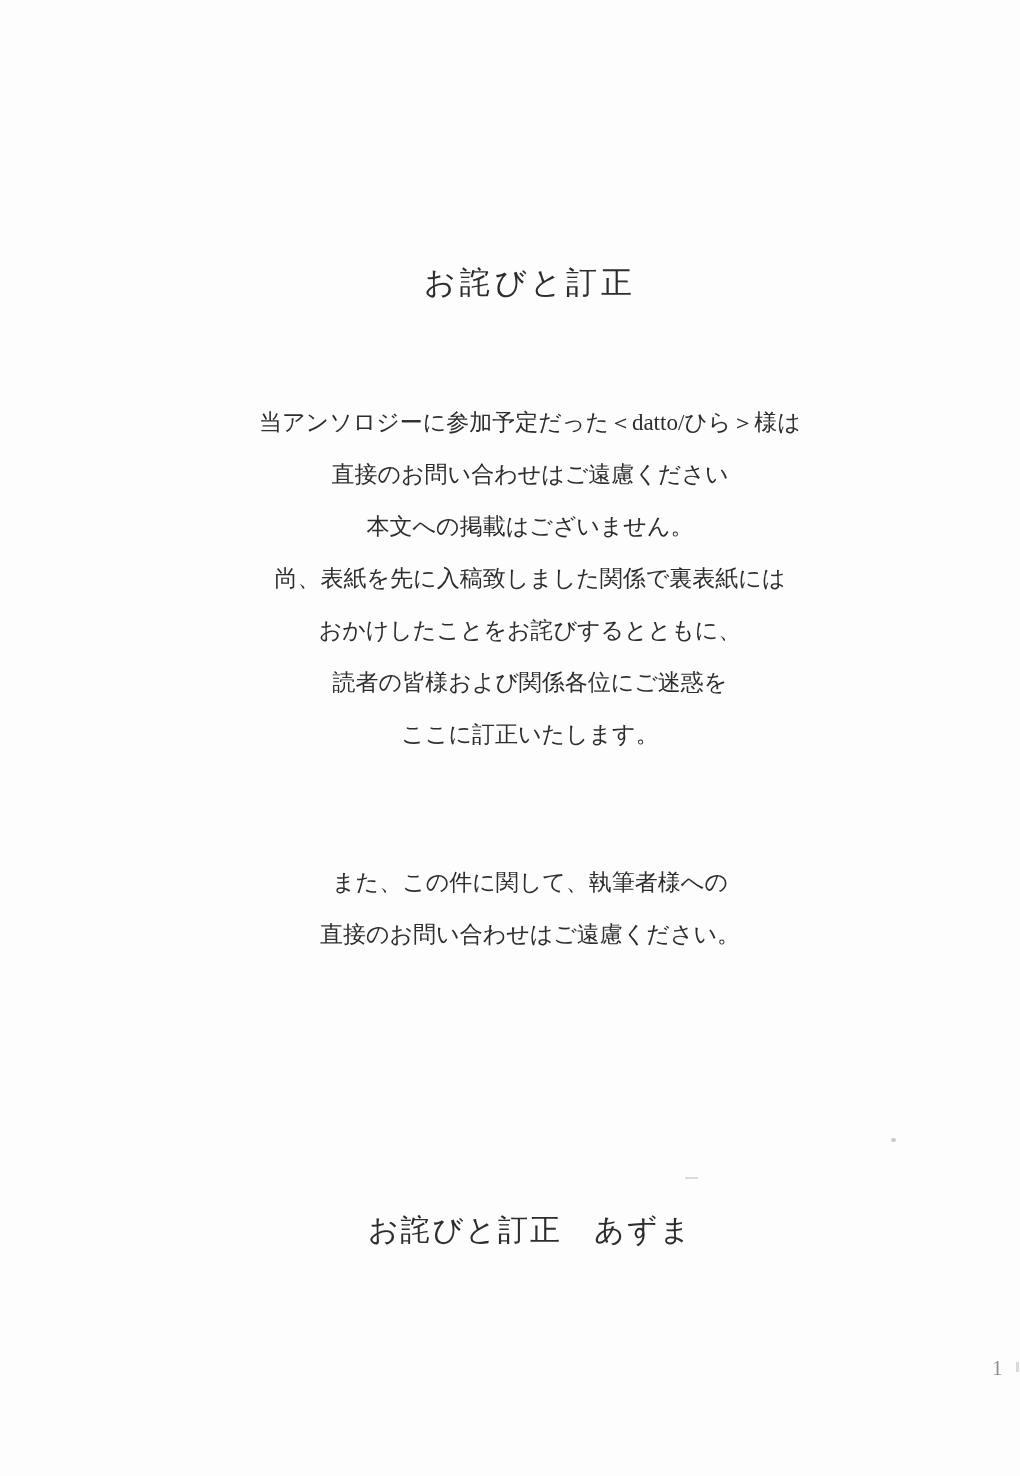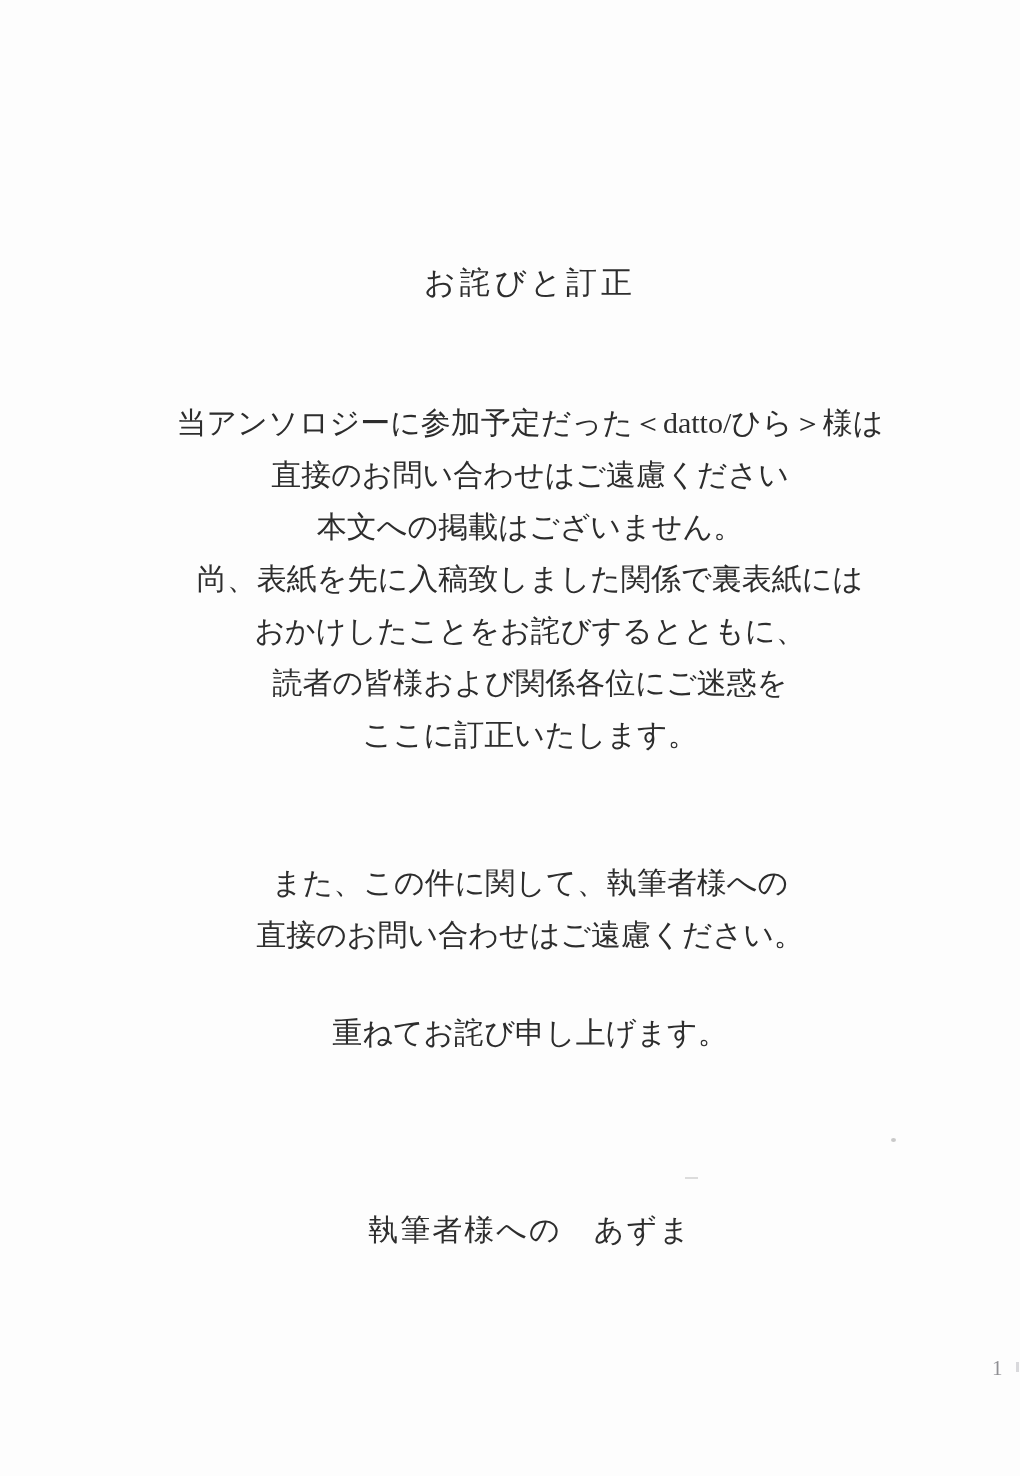--- a/index.html
+++ b/index.html
@@ -24,21 +24,21 @@
     text-align: center;
   }
   .title {
     top: 261px;
     font-size: 31px;
     font-weight: normal;
     letter-spacing: 4px;
     margin: 1px;
   }
   .para .line {
-    font-size: 30px;
+    font-size: 23px;
     line-height: 52px;
     white-space: nowrap;
   }
   .para-1 { top: 397px; }
   .para-2 { top: 857px; }
   .para-3 { top: 1007px; }
   .publisher {
     top: 1210px;
     font-size: 30px;
     letter-spacing: 2px;
@@ -92,25 +92,22 @@
     <div class="line">おかけしたことをお詫びするとともに、</div>
     <div class="line">読者の皆様および関係各位にご迷惑を</div>
     <div class="line">ここに訂正いたします。</div>
   </div>
 
   <div class="centered-block para para-2">
     <div class="line">また、この件に関して、執筆者様への</div>
     <div class="line">直接のお問い合わせはご遠慮ください。</div>
   </div>
 
-  <div class="centered-block para para-3">
-    <div class="line">重ねてお詫び申し上げます。</div>
-  </div>
 
-  <div class="centered-block publisher">執筆者様への　あずま</div>
+  <div class="centered-block publisher">お詫びと訂正　あずま</div>
 
   <div class="page-number">1</div>
   <div class="page-number-fragment"></div>
 
   <div class="speck-dot"></div>
   <div class="speck-dash"></div>
 
 </div>
 
 </body></html>

